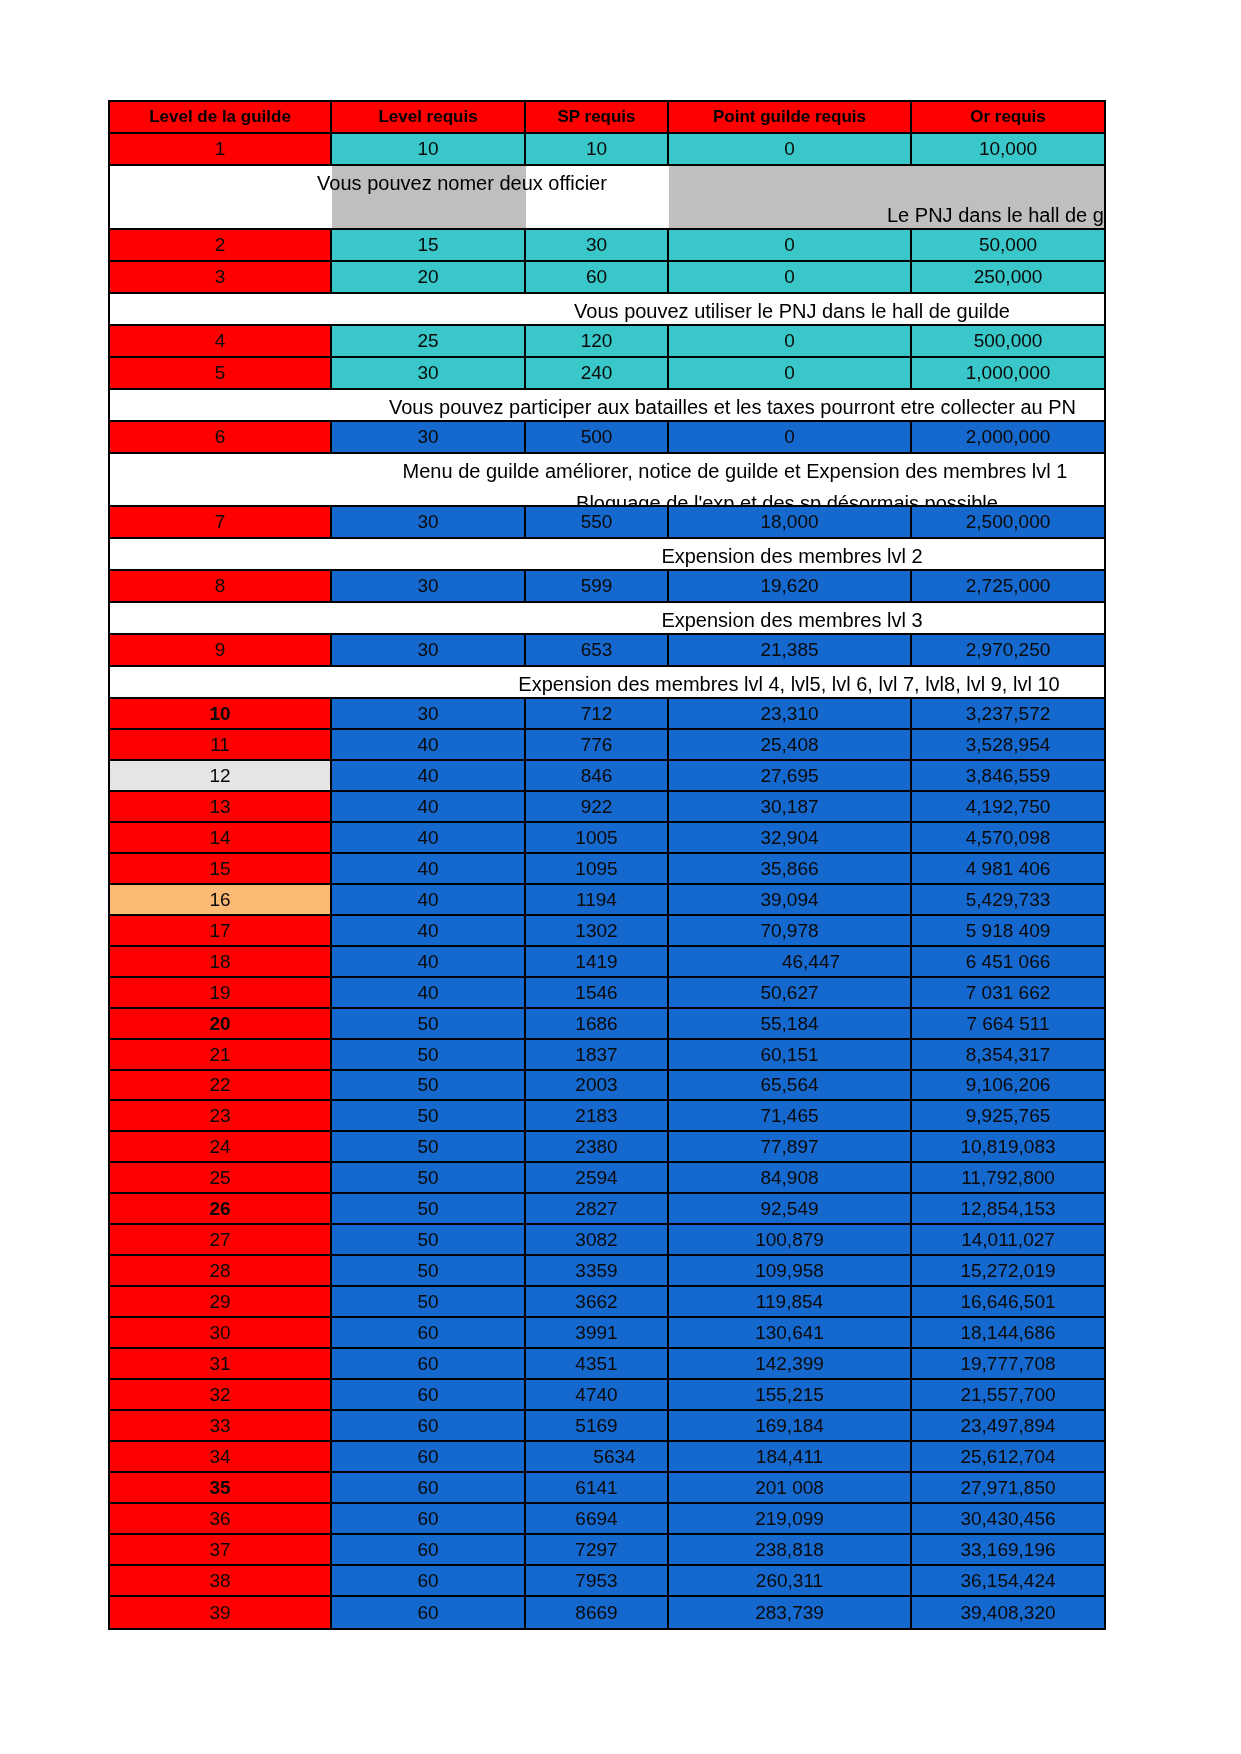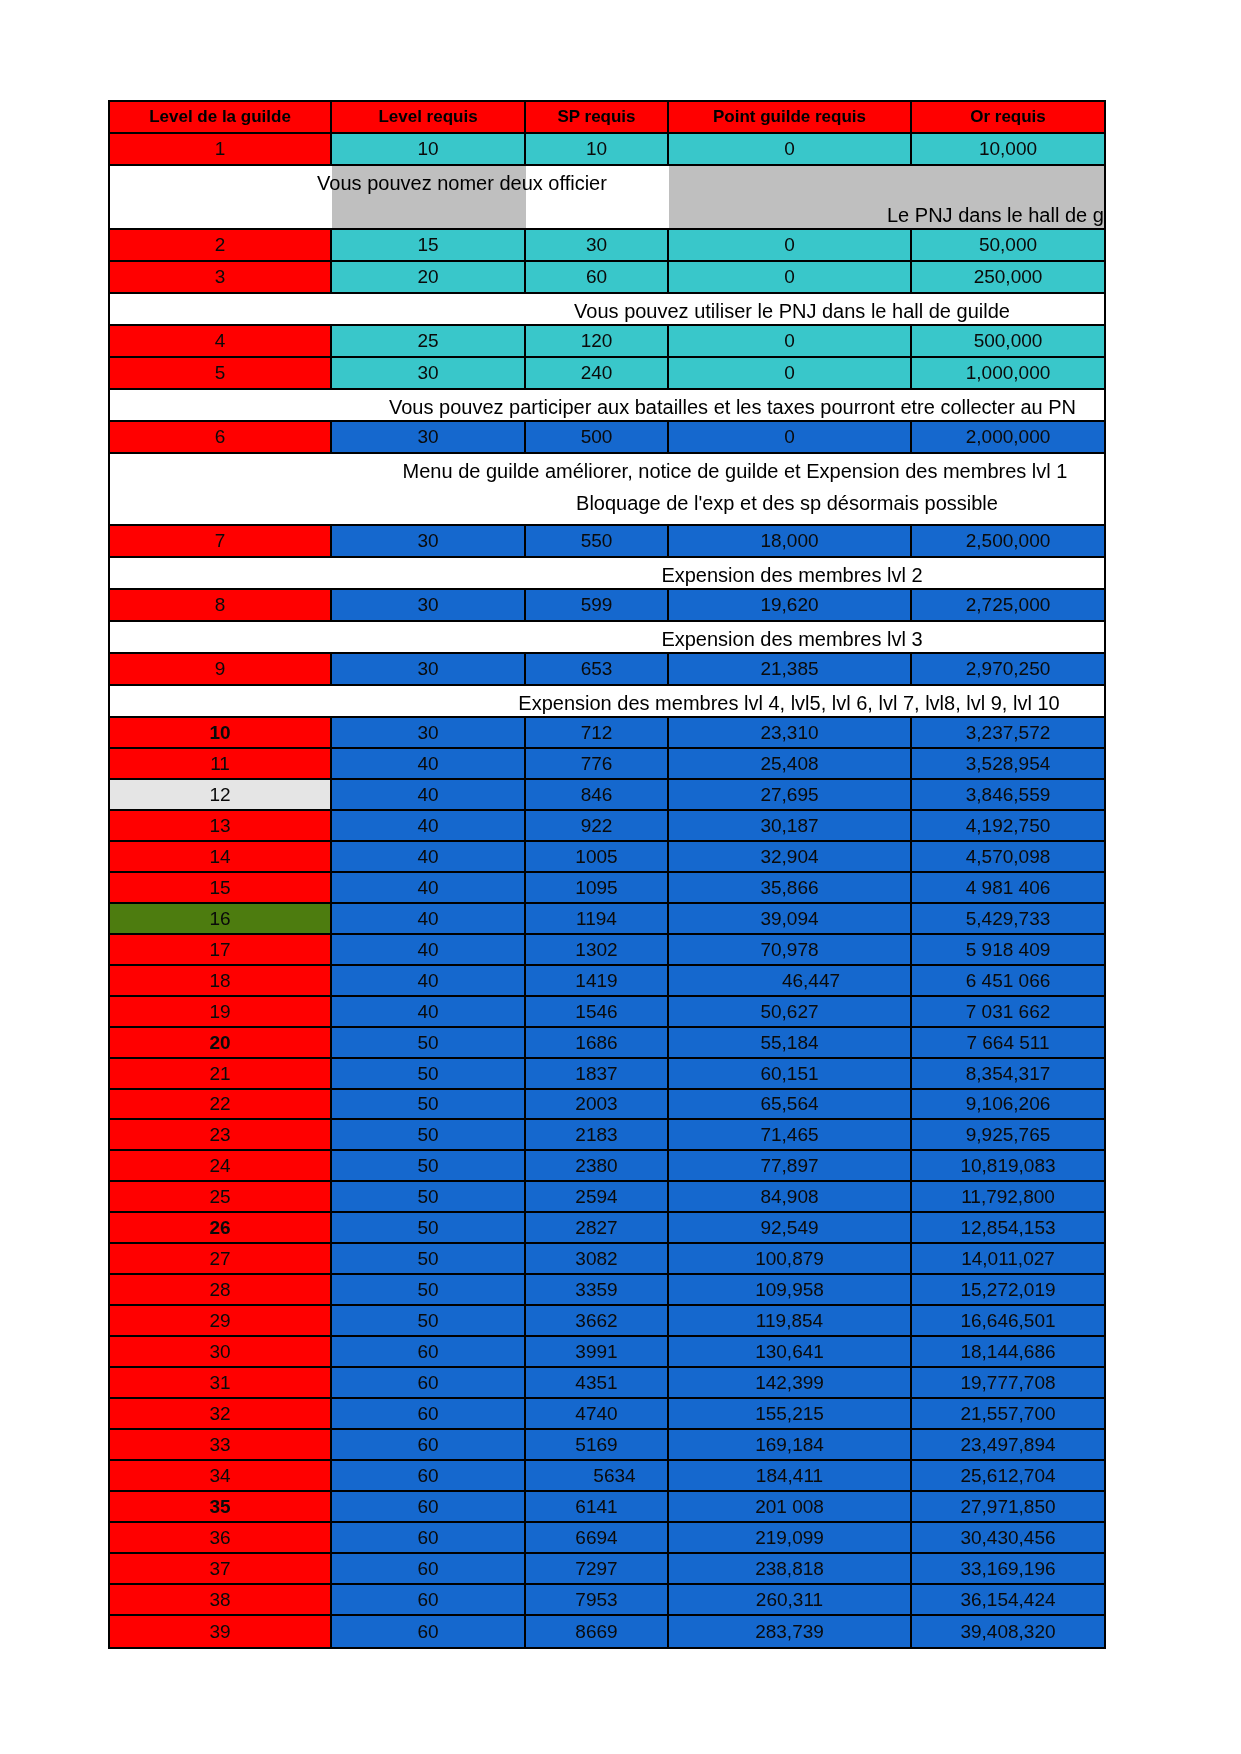--- a/index.html
+++ b/index.html
@@ -79,21 +79,21 @@
       <div class="row note" style="height: 32px;">
         <div class="ntext" style="left: 235px; top: 17px; margin-left: 44px;">Vous pouvez participer aux batailles et les taxes pourront etre collecter au PN</div>
       </div>
       <div class="row" style="height: 32px;">
         <div class="cell c0" style="background: rgb(255, 0, 0);">6</div>
         <div class="cell c1" style="background: rgb(21, 104, 206);">30</div>
         <div class="cell c2" style="background: rgb(21, 104, 206);">500</div>
         <div class="cell c3" style="background: rgb(21, 104, 206);">0</div>
         <div class="cell c4" style="background: rgb(21, 104, 206);">2,000,000</div>
       </div>
-      <div class="row note" style="height: 72px;">
+      <div class="row note" style="height: 53px;">
         <div class="ntext centered" style="left: 625px; top: 17px;">Menu de guilde améliorer, notice de guilde et Expension des membres lvl 1</div>
         <div class="ntext centered" style="left: 677px; top: 49px;">Bloquage de l'exp et des sp désormais possible</div>
       </div>
       <div class="row" style="height: 32px;">
         <div class="cell c0" style="background: rgb(255, 0, 0);">7</div>
         <div class="cell c1" style="background: rgb(21, 104, 206);">30</div>
         <div class="cell c2" style="background: rgb(21, 104, 206);">550</div>
         <div class="cell c3" style="background: rgb(21, 104, 206);">18,000</div>
         <div class="cell c4" style="background: rgb(21, 104, 206);">2,500,000</div>
       </div>
@@ -156,21 +156,21 @@
         <div class="cell c4" style="background: rgb(21, 104, 206);">4,570,098</div>
       </div>
       <div class="row" style="height: 31px;">
         <div class="cell c0" style="background: rgb(255, 0, 0);">15</div>
         <div class="cell c1" style="background: rgb(21, 104, 206);">40</div>
         <div class="cell c2" style="background: rgb(21, 104, 206);">1095</div>
         <div class="cell c3" style="background: rgb(21, 104, 206);">35,866</div>
         <div class="cell c4" style="background: rgb(21, 104, 206);">4 981  406</div>
       </div>
       <div class="row" style="height: 31px;">
-        <div class="cell c0" style="background: #4d7c0f;">16</div>
+        <div class="cell c0" style="background: #fdba74;">16</div>
         <div class="cell c1" style="background: rgb(21, 104, 206);">40</div>
         <div class="cell c2" style="background: rgb(21, 104, 206);">1194</div>
         <div class="cell c3" style="background: rgb(21, 104, 206);">39,094</div>
         <div class="cell c4" style="background: rgb(21, 104, 206);">5,429,733</div>
       </div>
       <div class="row" style="height: 31px;">
         <div class="cell c0" style="background: rgb(255, 0, 0);">17</div>
         <div class="cell c1" style="background: rgb(21, 104, 206);">40</div>
         <div class="cell c2" style="background: rgb(21, 104, 206);">1302</div>
         <div class="cell c3" style="background: rgb(21, 104, 206);">70,978</div>

